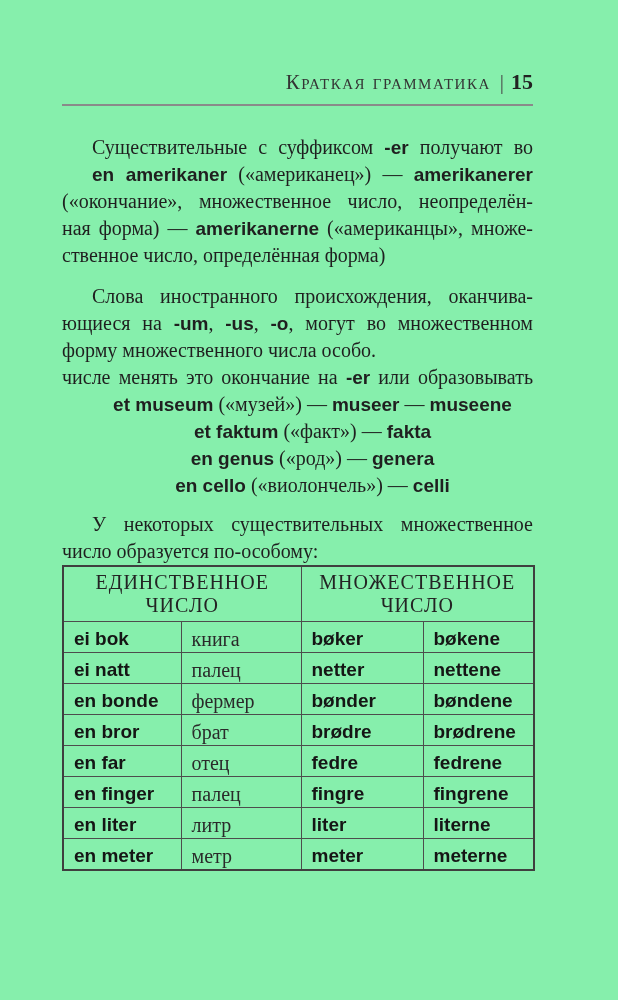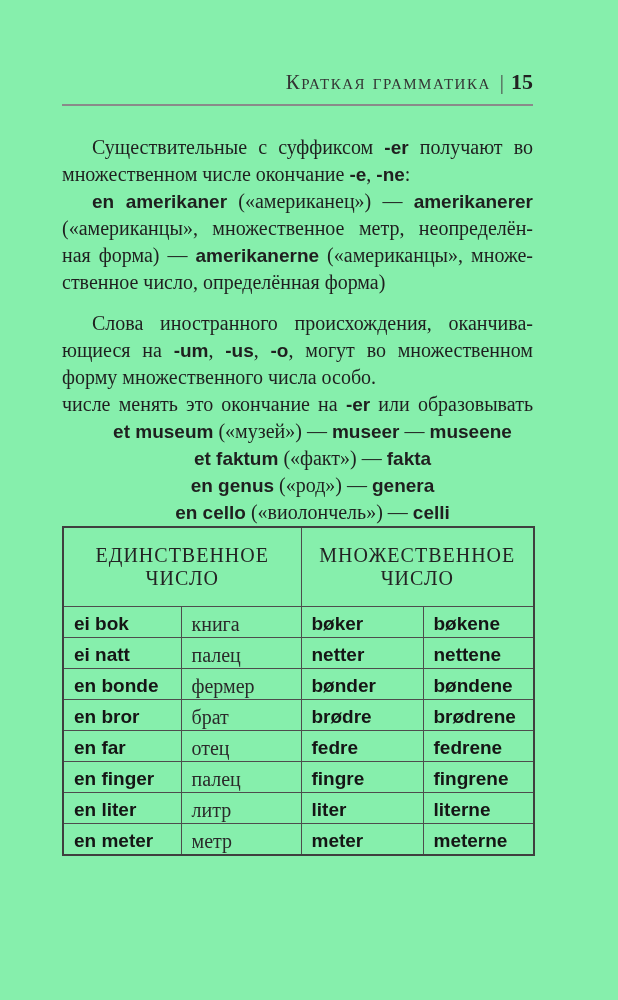--- a/index.html
+++ b/index.html
@@ -79,21 +79,21 @@
   table.plural th, table.plural td {
     border: 1.5px solid #4d4d4d;
   }
   table.plural th {
     font-weight: 400;
     font-size: 20px;
     line-height: 23px;
     letter-spacing: 1px;
     text-align: center;
     vertical-align: middle;
-    padding: 16px 4px;
+    padding: 4px 4px;
     height: 46px;
     color: #232323;
   }
   table.plural td {
     height: 26px;
     vertical-align: middle;
     text-align: left;
     padding: 4px 2px 0 10px;
     overflow: hidden;
     white-space: nowrap;
@@ -117,39 +117,42 @@
   <div class="content">
 
     <div class="header-row">
       <span class="header-title">Краткая грамматика</span><span class="header-sep">|</span><span class="header-page">15</span>
     </div>
     <hr class="rule">
 
     <div class="text-block">
         <div>
           <p class="line jl ind"><span>Существительные с суффиксом </span><span class="b">-er</span><span> получают во</span></p>
-          <p class="line"><span>множественном числе окончание </span><span class="b">-e</span><span>, </span><span class="b">-ne</span><span>:</span></p>
         </div>
         <div>
           <p class="line jl ind"><span class="b">en amerikaner</span><span> («американец») — </span><span class="b">amerikanerer</span></p>
-          <p class="line jl"><span>(«американцы», множественное метр, неопределён-</span></p>
+          <p class="line jl"><span>(«окончание», множественное число, неопределён-</span></p>
           <p class="line jl"><span>ная форма) — </span><span class="b">amerikanerne</span><span> («американцы», множе-</span></p>
           <p class="line"><span>ственное число, определённая форма)</span></p>
         </div>
         <div class="gap">
           <p class="line jl ind"><span>Слова иностранного происхождения, оканчива-</span></p>
           <p class="line jl"><span>ющиеся на </span><span class="b">-um</span><span>, </span><span class="b">-us</span><span>, </span><span class="b">-o</span><span>, могут во множественном</span></p>
           <p class="line"><span>форму множественного числа особо.</span></p>
           <p class="line jl"><span>числе менять это окончание на </span><span class="b">-er</span><span> или образовывать</span></p>
         </div>
         <div>
           <p class="line ind"><span class="b">et museum</span><span> («музей») — </span><span class="b">museer</span><span> — </span><span class="b">museene</span></p>
           <p class="line ind"><span class="b">et faktum</span><span> («факт») — </span><span class="b">fakta</span></p>
           <p class="line ind"><span class="b">en genus</span><span> («род») — </span><span class="b">genera</span></p>
           <p class="line ind"><span class="b">en cello</span><span> («виолончель») — </span><span class="b">celli</span></p>
+        </div>
+        <div class="gap-sm">
+          <p class="line jl ind"><span>У некоторых существительных множественное</span></p>
+          <p class="line"><span>число образуется по-особому:</span></p>
         </div>
       </div>
 
     <table class="plural">
       <colgroup>
         <col style="width:118px">
           <col style="width:120px">
           <col style="width:122px">
           <col style="width:111px">
       </colgroup>

